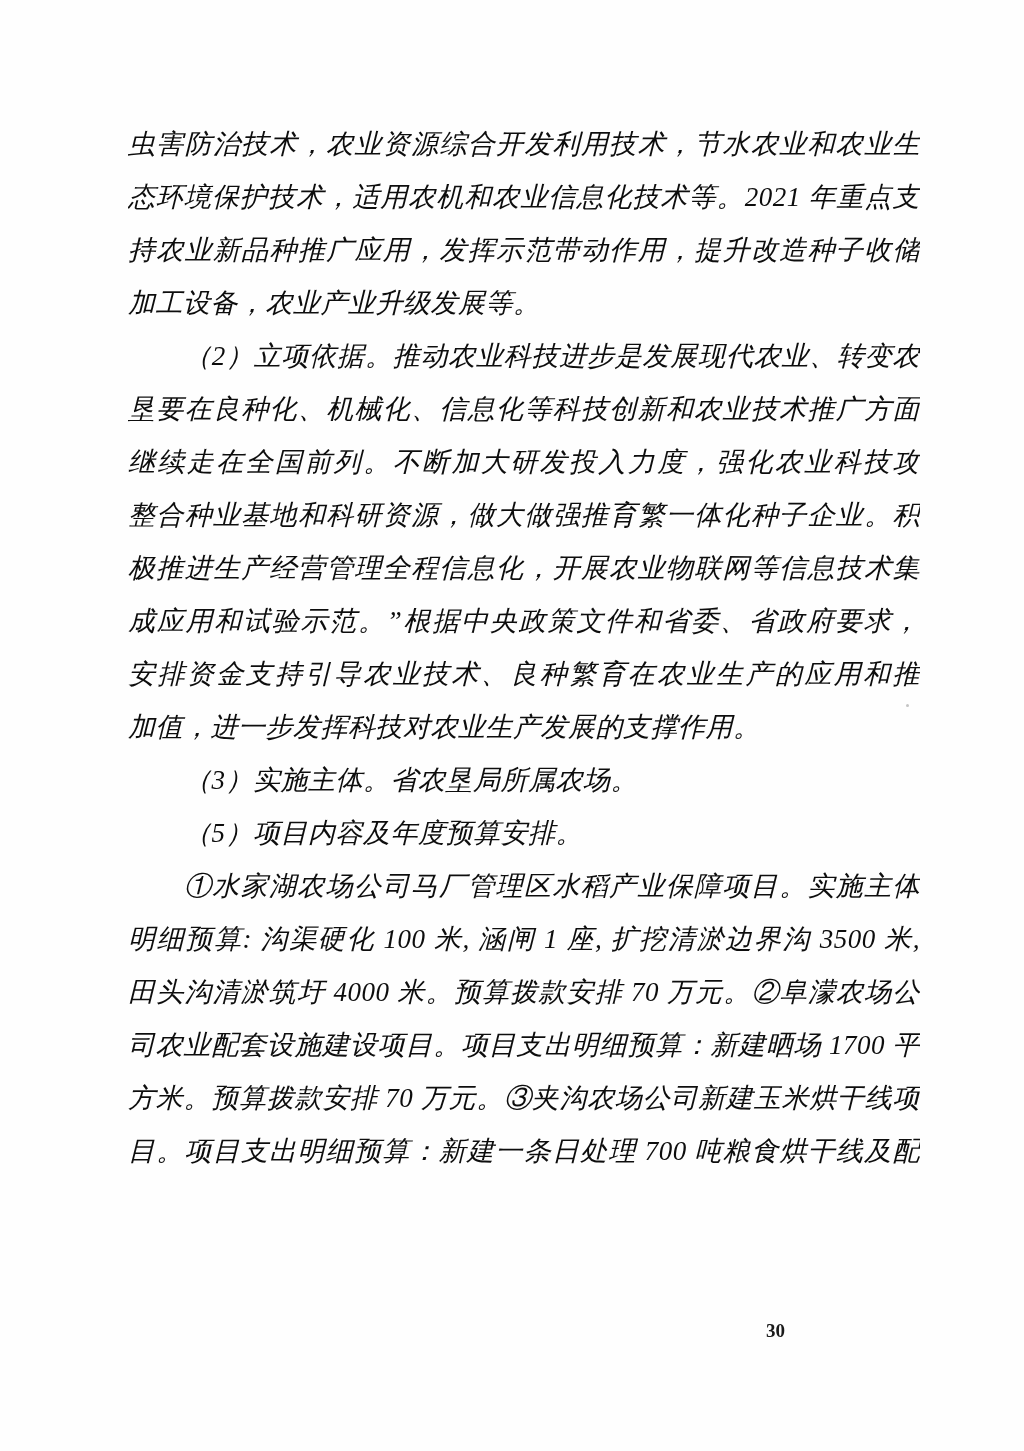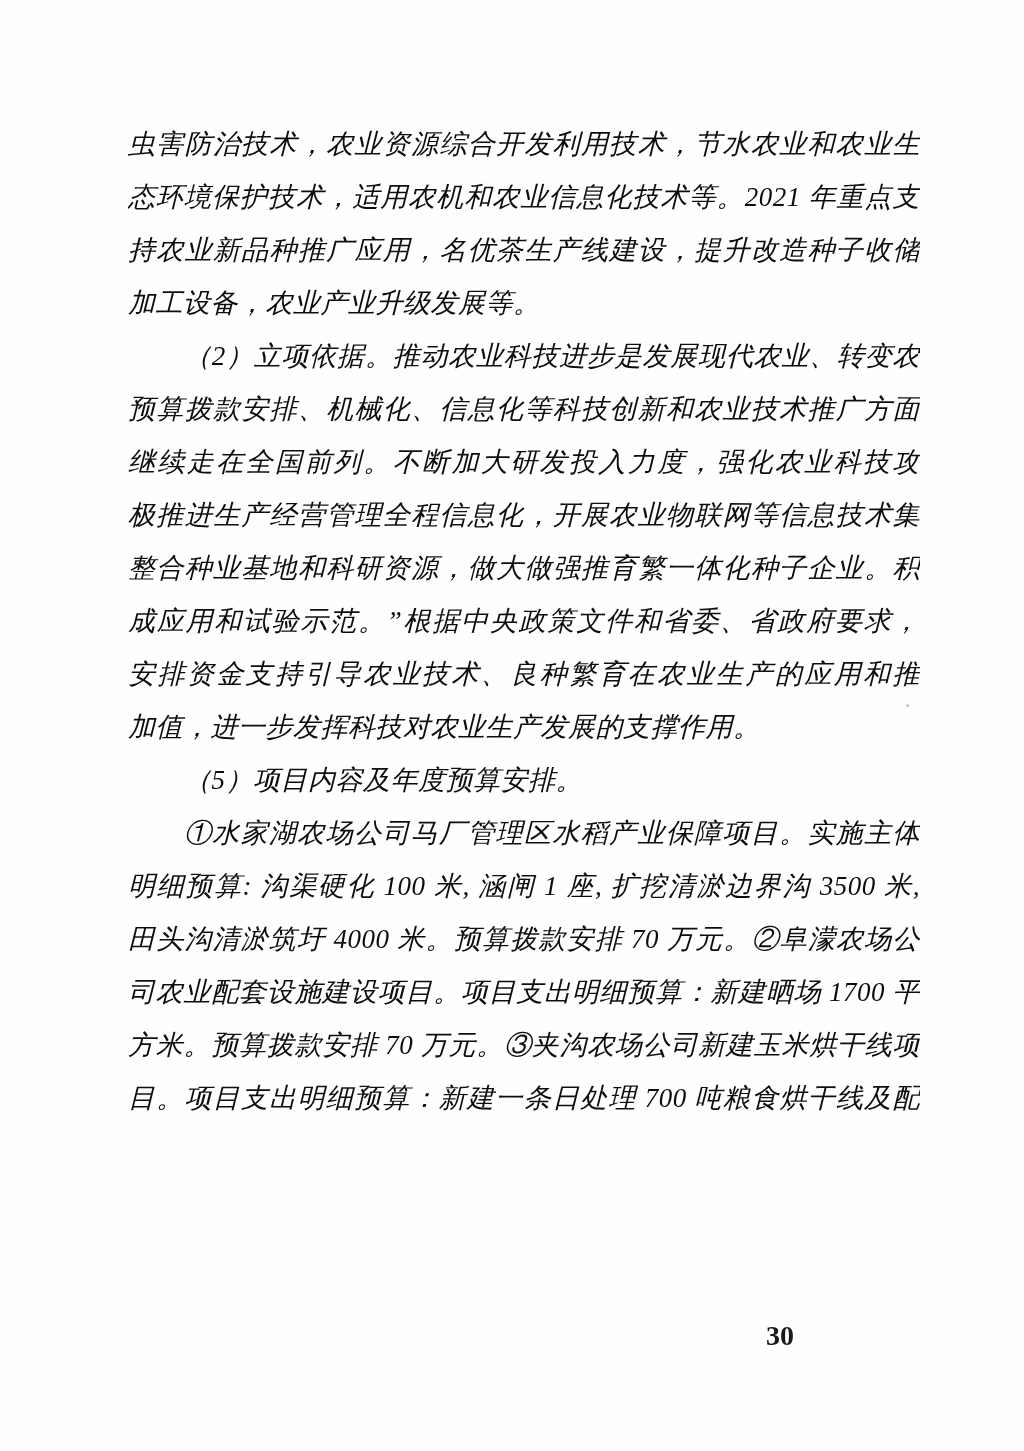--- a/index.html
+++ b/index.html
@@ -38,21 +38,21 @@
     text-align: left;
     text-align-last: left;
   }
   .line.indent {
     text-indent: 56px;
   }
   .page-number {
     position: absolute;
     left: 766px;
     top: 1320px;
-    font-size: 28px;
+    font-size: 19px;
     font-weight: bold;
     color: #1a1a1a;
     font-family: "Liberation Serif", "DejaVu Serif", serif;
   }
   .speck {
     position: absolute;
     left: 906px;
     top: 704px;
     width: 3px;
     height: 3px;
@@ -60,30 +60,31 @@
     background: #c4c4c4;
   }
 </style>
 </head>
 <body>
 
 <div class="page">
   <div class="doc-body" id="doc-body">
       <div class="line">虫害防治技术，农业资源综合开发利用技术，节水农业和农业生</div>
       <div class="line">态环境保护技术，适用农机和农业信息化技术等。2021 年重点支</div>
-      <div class="line">持农业新品种推广应用，名优茶生产线建设，提升改造种子收储</div>
+      <div class="line">持农业新品种推广应用，发挥示范带动作用，提升改造种子收储</div>
       <div class="line nojust">加工设备，农业产业升级发展等。</div>
       <div class="line indent">（2）立项依据。推动农业科技进步是发展现代农业、转变农</div>
-      <div class="line">预算拨款安排、机械化、信息化等科技创新和农业技术推广方面</div>
+      <div class="line">垦要在良种化、机械化、信息化等科技创新和农业技术推广方面</div>
       <div class="line">继续走在全国前列。不断加大研发投入力度，强化农业科技攻关。</div>
+      <div class="line">整合种业基地和科研资源，做大做强推育繁一体化种子企业。积</div>
       <div class="line">极推进生产经营管理全程信息化，开展农业物联网等信息技术集</div>
-      <div class="line">整合种业基地和科研资源，做大做强推育繁一体化种子企业。积</div>
       <div class="line">成应用和试验示范。”根据中央政策文件和省委、省政府要求，</div>
       <div class="line">安排资金支持引导农业技术、良种繁育在农业生产的应用和推广，</div>
       <div class="line nojust">加值，进一步发挥科技对农业生产发展的支撑作用。</div>
+      <div class="line indent nojust">（3）实施主体。省农垦局所属农场。</div>
       <div class="line indent nojust">（5）项目内容及年度预算安排。</div>
       <div class="line indent">①水家湖农场公司马厂管理区水稻产业保障项目。实施主体</div>
       <div class="line">明细预算: 沟渠硬化 100 米, 涵闸 1 座, 扩挖清淤边界沟 3500 米,</div>
       <div class="line">田头沟清淤筑圩 4000 米。预算拨款安排 70 万元。②阜濛农场公</div>
       <div class="line">司农业配套设施建设项目。项目支出明细预算：新建晒场 1700 平</div>
       <div class="line">方米。预算拨款安排 70 万元。③夹沟农场公司新建玉米烘干线项</div>
       <div class="line">目。项目支出明细预算：新建一条日处理 700 吨粮食烘干线及配</div>
     </div>
   <div class="page-number">30</div>
   <div class="speck"></div>

